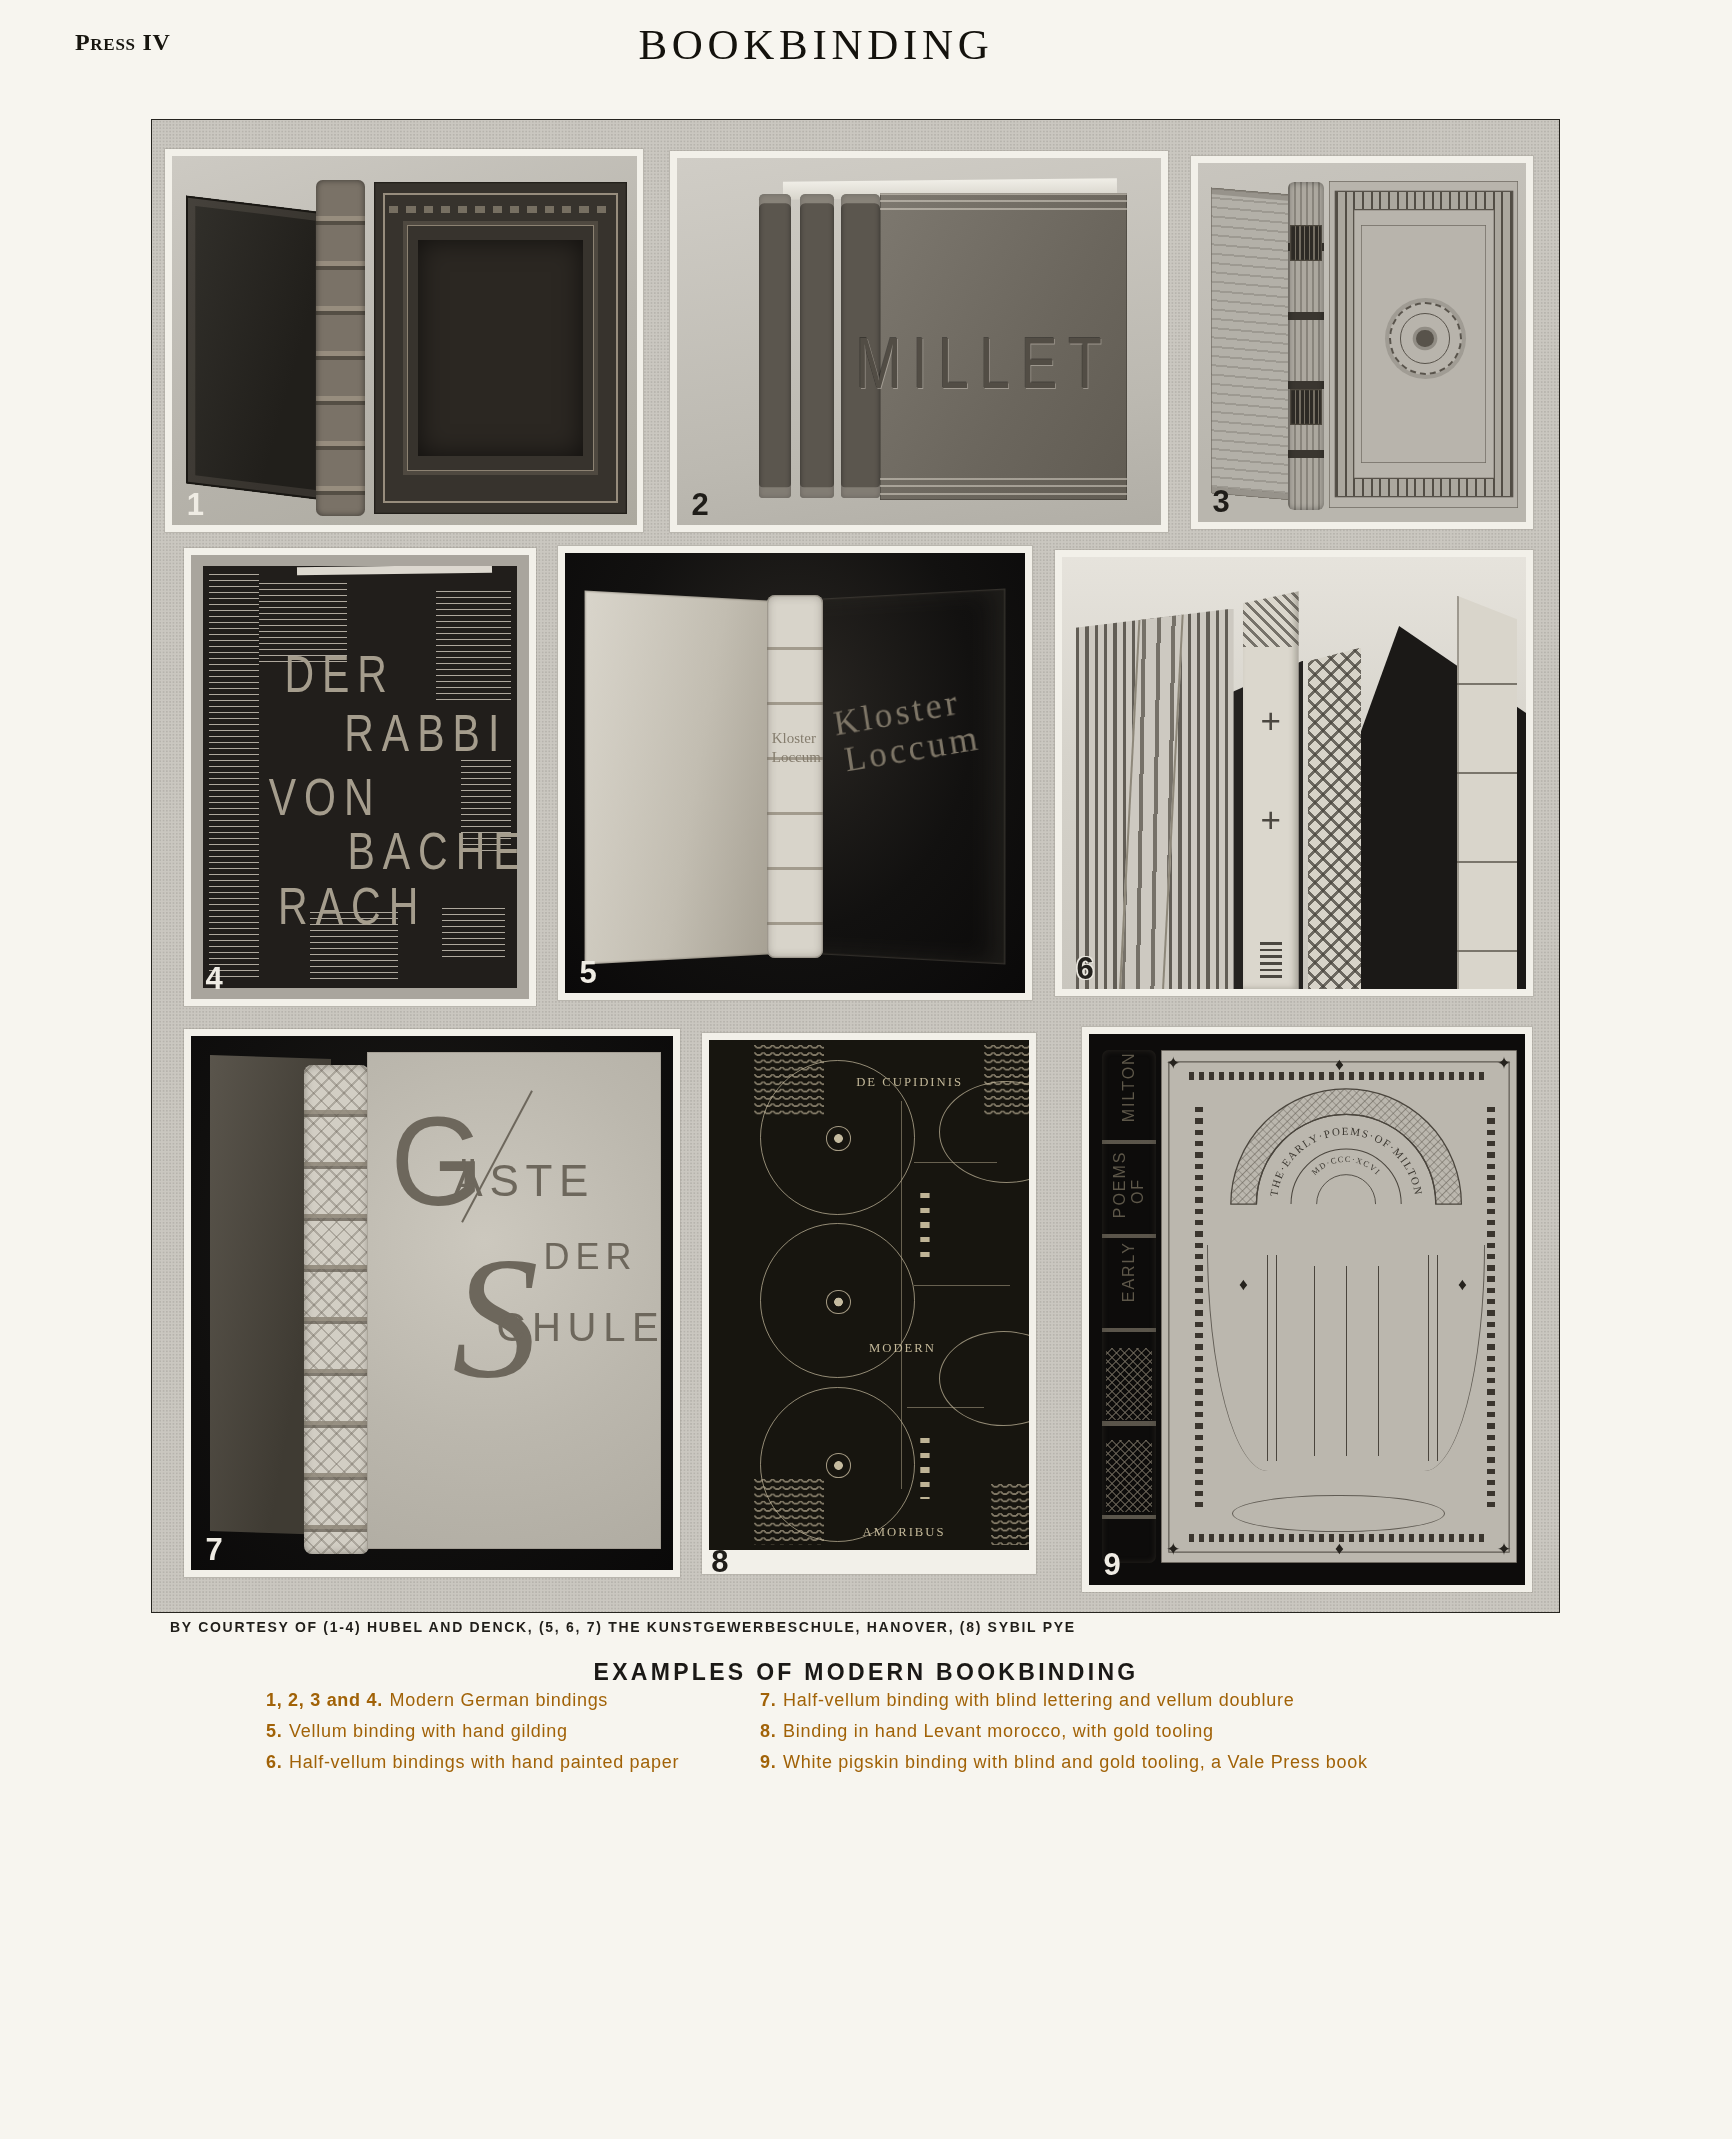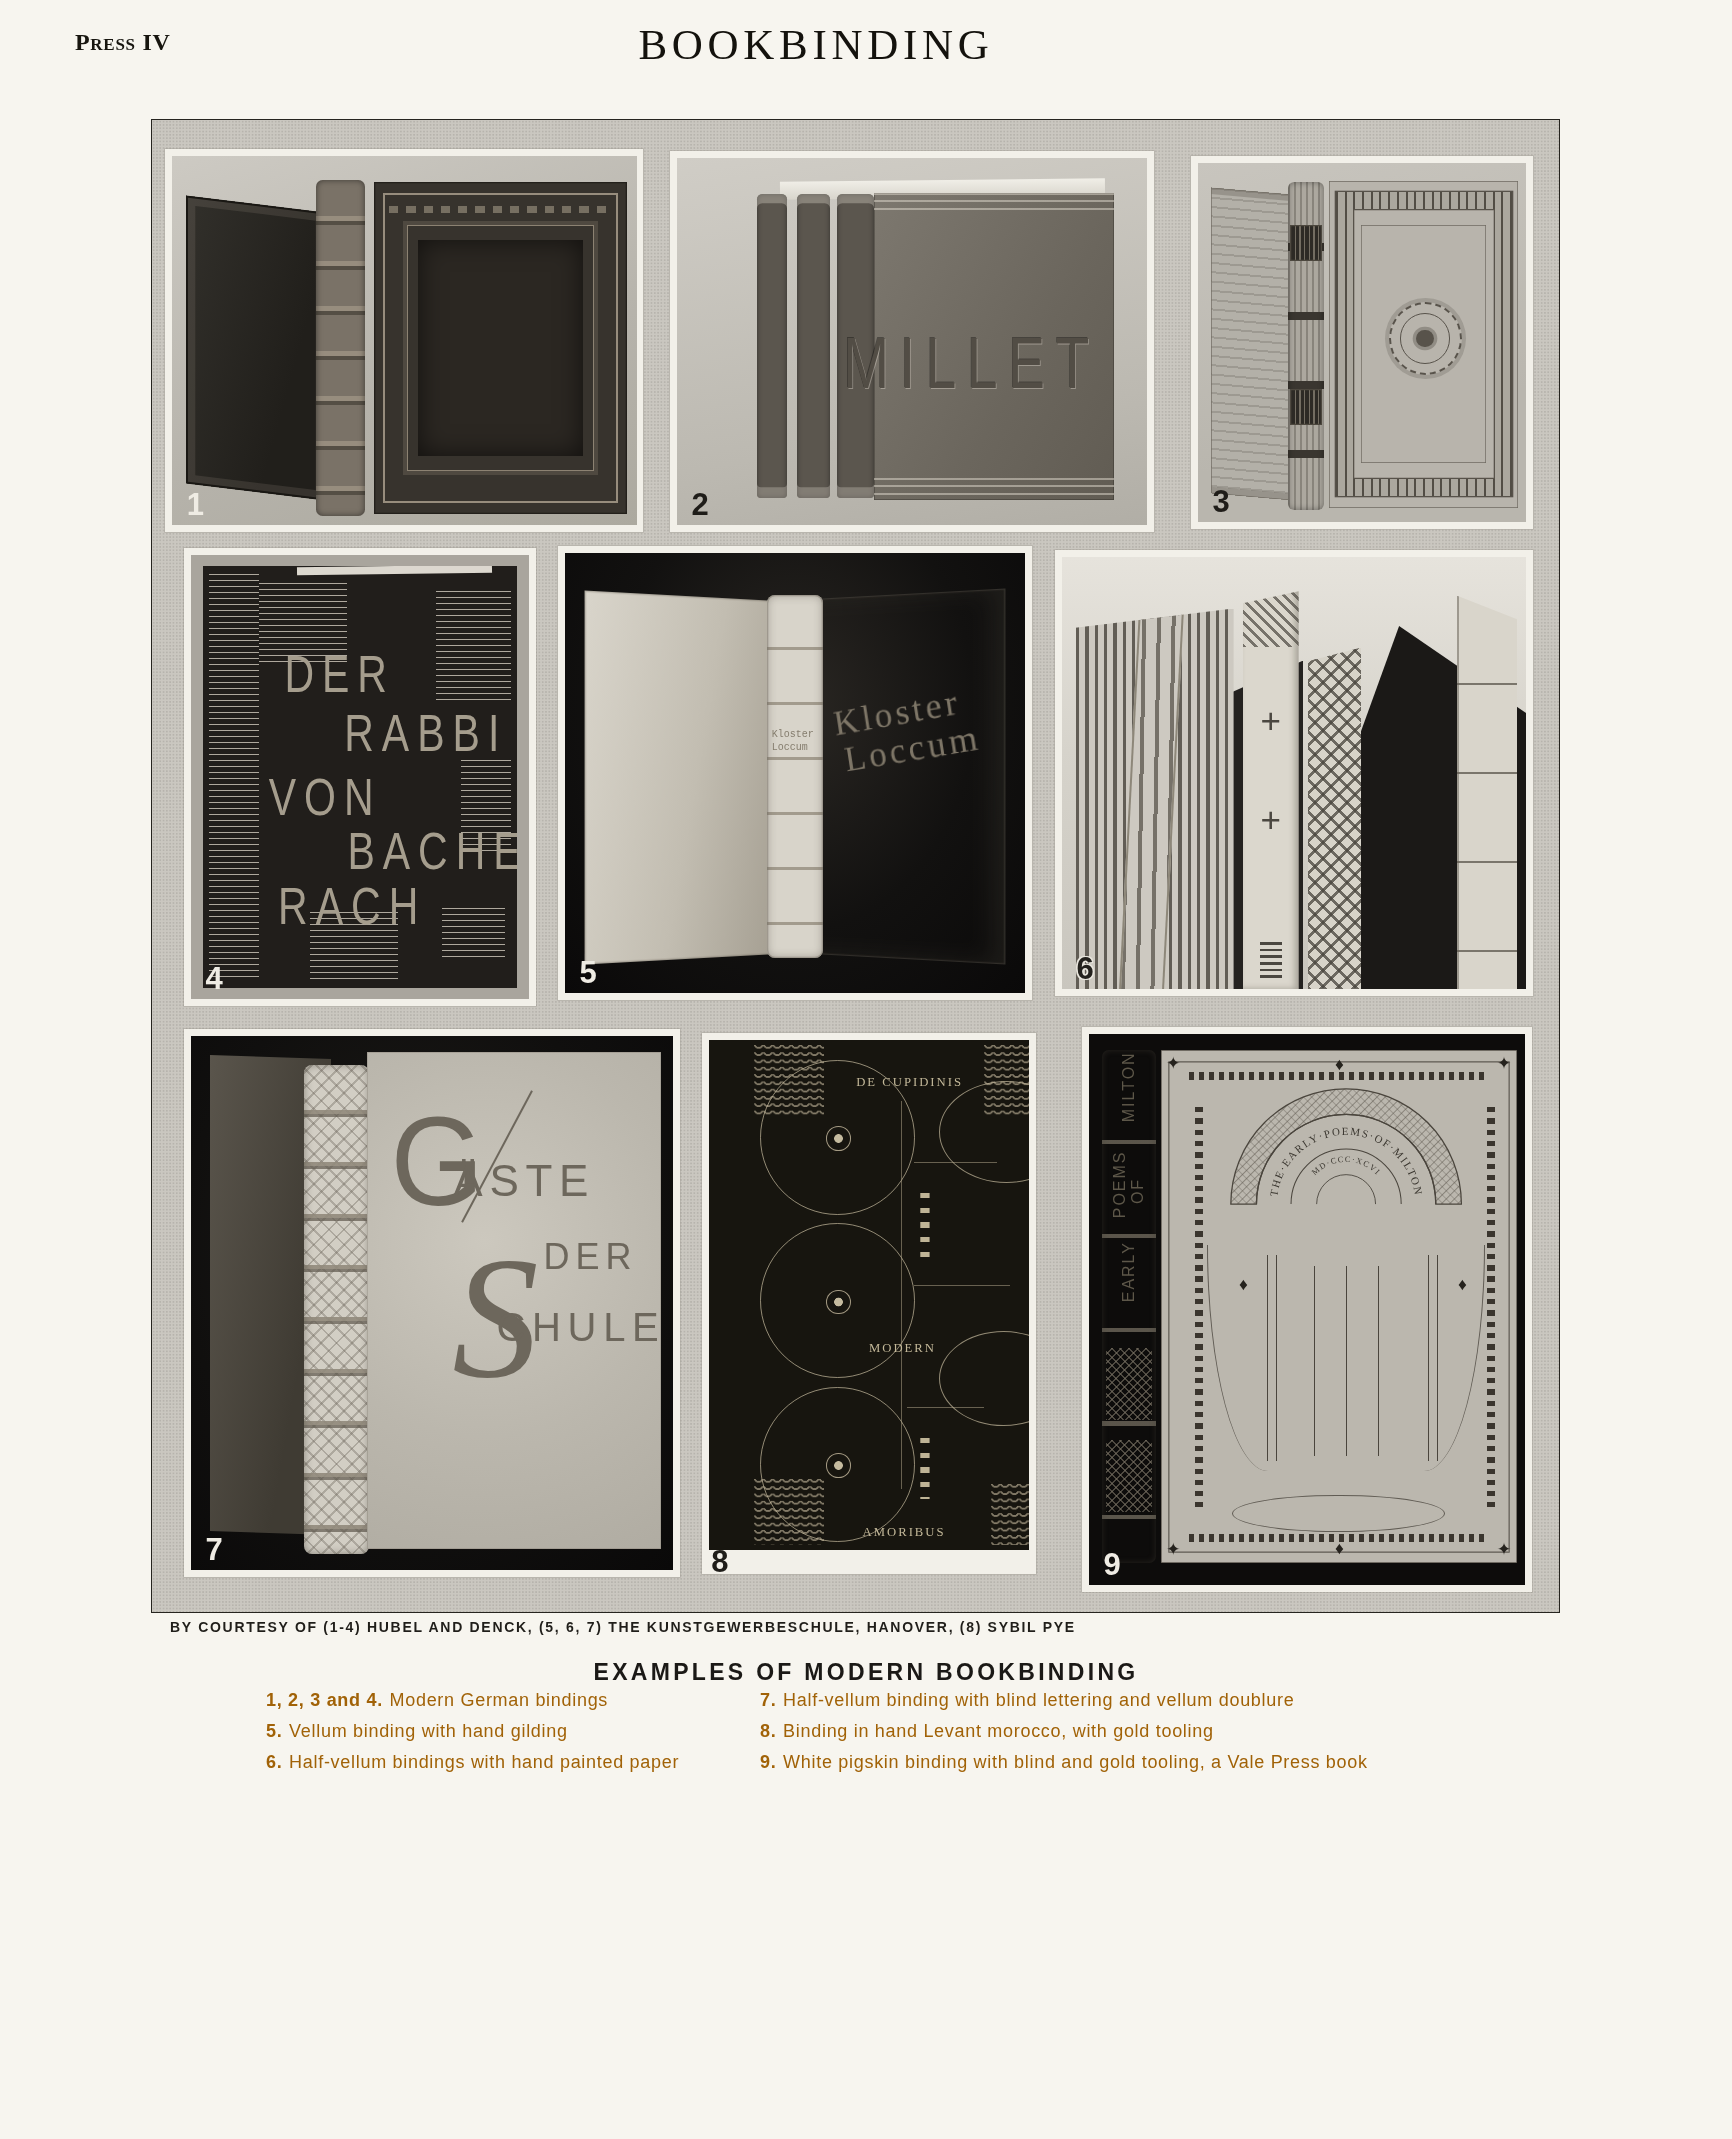--- a/index.html
+++ b/index.html
@@ -177,22 +177,22 @@
     transform:perspective(933px) rotateY(-16deg);transform-origin:left center;
     box-shadow:inset 0 0 0 1.3px rgba(105,99,88,.3), inset -12px 0 22.7px rgba(60,56,48,.35);
   }
   .f5-spine{
     position:absolute;left:44%;top:9.5%;width:12%;bottom:8%;border-radius:8px;
     background:repeating-linear-gradient(180deg,#d8d4ca 0 52px,#a29b8d 52px 55px);
     box-shadow:inset 0 0 0 1.3px rgba(120,113,101,.45), inset 0 0 9.3px rgba(70,66,58,.4);
   }
   .f5-spinelabel{
     position:absolute;left:8%;right:8%;top:37%;
-    font-size:10px;line-height:1.25;color:#857d6e;
-    font-family:Liberation Mono, monospace;
+    font-size:15px;line-height:1.25;color:#857d6e;
+    font-family:Liberation Serif, serif;
   }
   .f5-t1,.f5-t2{
     position:absolute;color:#7e7667;font-family:"Liberation Serif", serif;
     letter-spacing:3.3px;transform:rotate(-9deg);
   }
   .f5-t1{right:22%;top:27%;font-size:35px;}
   .f5-t2{right:12%;top:37%;font-size:35px;}
 
   
   .f6-photo{background:linear-gradient(180deg,#e6e3dc 0%,#d6d3cb 45%,#c9c6be 100%);}
@@ -382,21 +382,21 @@
       <div class="f1-cover">
         <div class="f1-frame1"></div>
         <div class="f1-swag"></div>
         <div class="f1-frame2"></div>
         <div class="f1-panel"></div>
       </div>
       <div class="num light">1</div>
     </div>
   </div>
 
-  <div class="panel" style="left:518px;top:31px;width:484px;height:381px;">
+  <div class="panel" style="left:518px;top:31px;width:484px;height:381px;padding-left:14px;">
     <div class="photo f2-photo">
       <div class="f2-pages"></div>
       <div class="f2-spine f2-s1"></div>
       <div class="f2-spine f2-s2"></div>
       <div class="f2-spine f2-s3"></div>
       <div class="f2-cover">
         <div class="f2-rule" style="top:0;"></div>
         <div class="f2-rule" style="bottom:0;"></div>
         <div class="f2-title">MILLET</div>
       </div>

